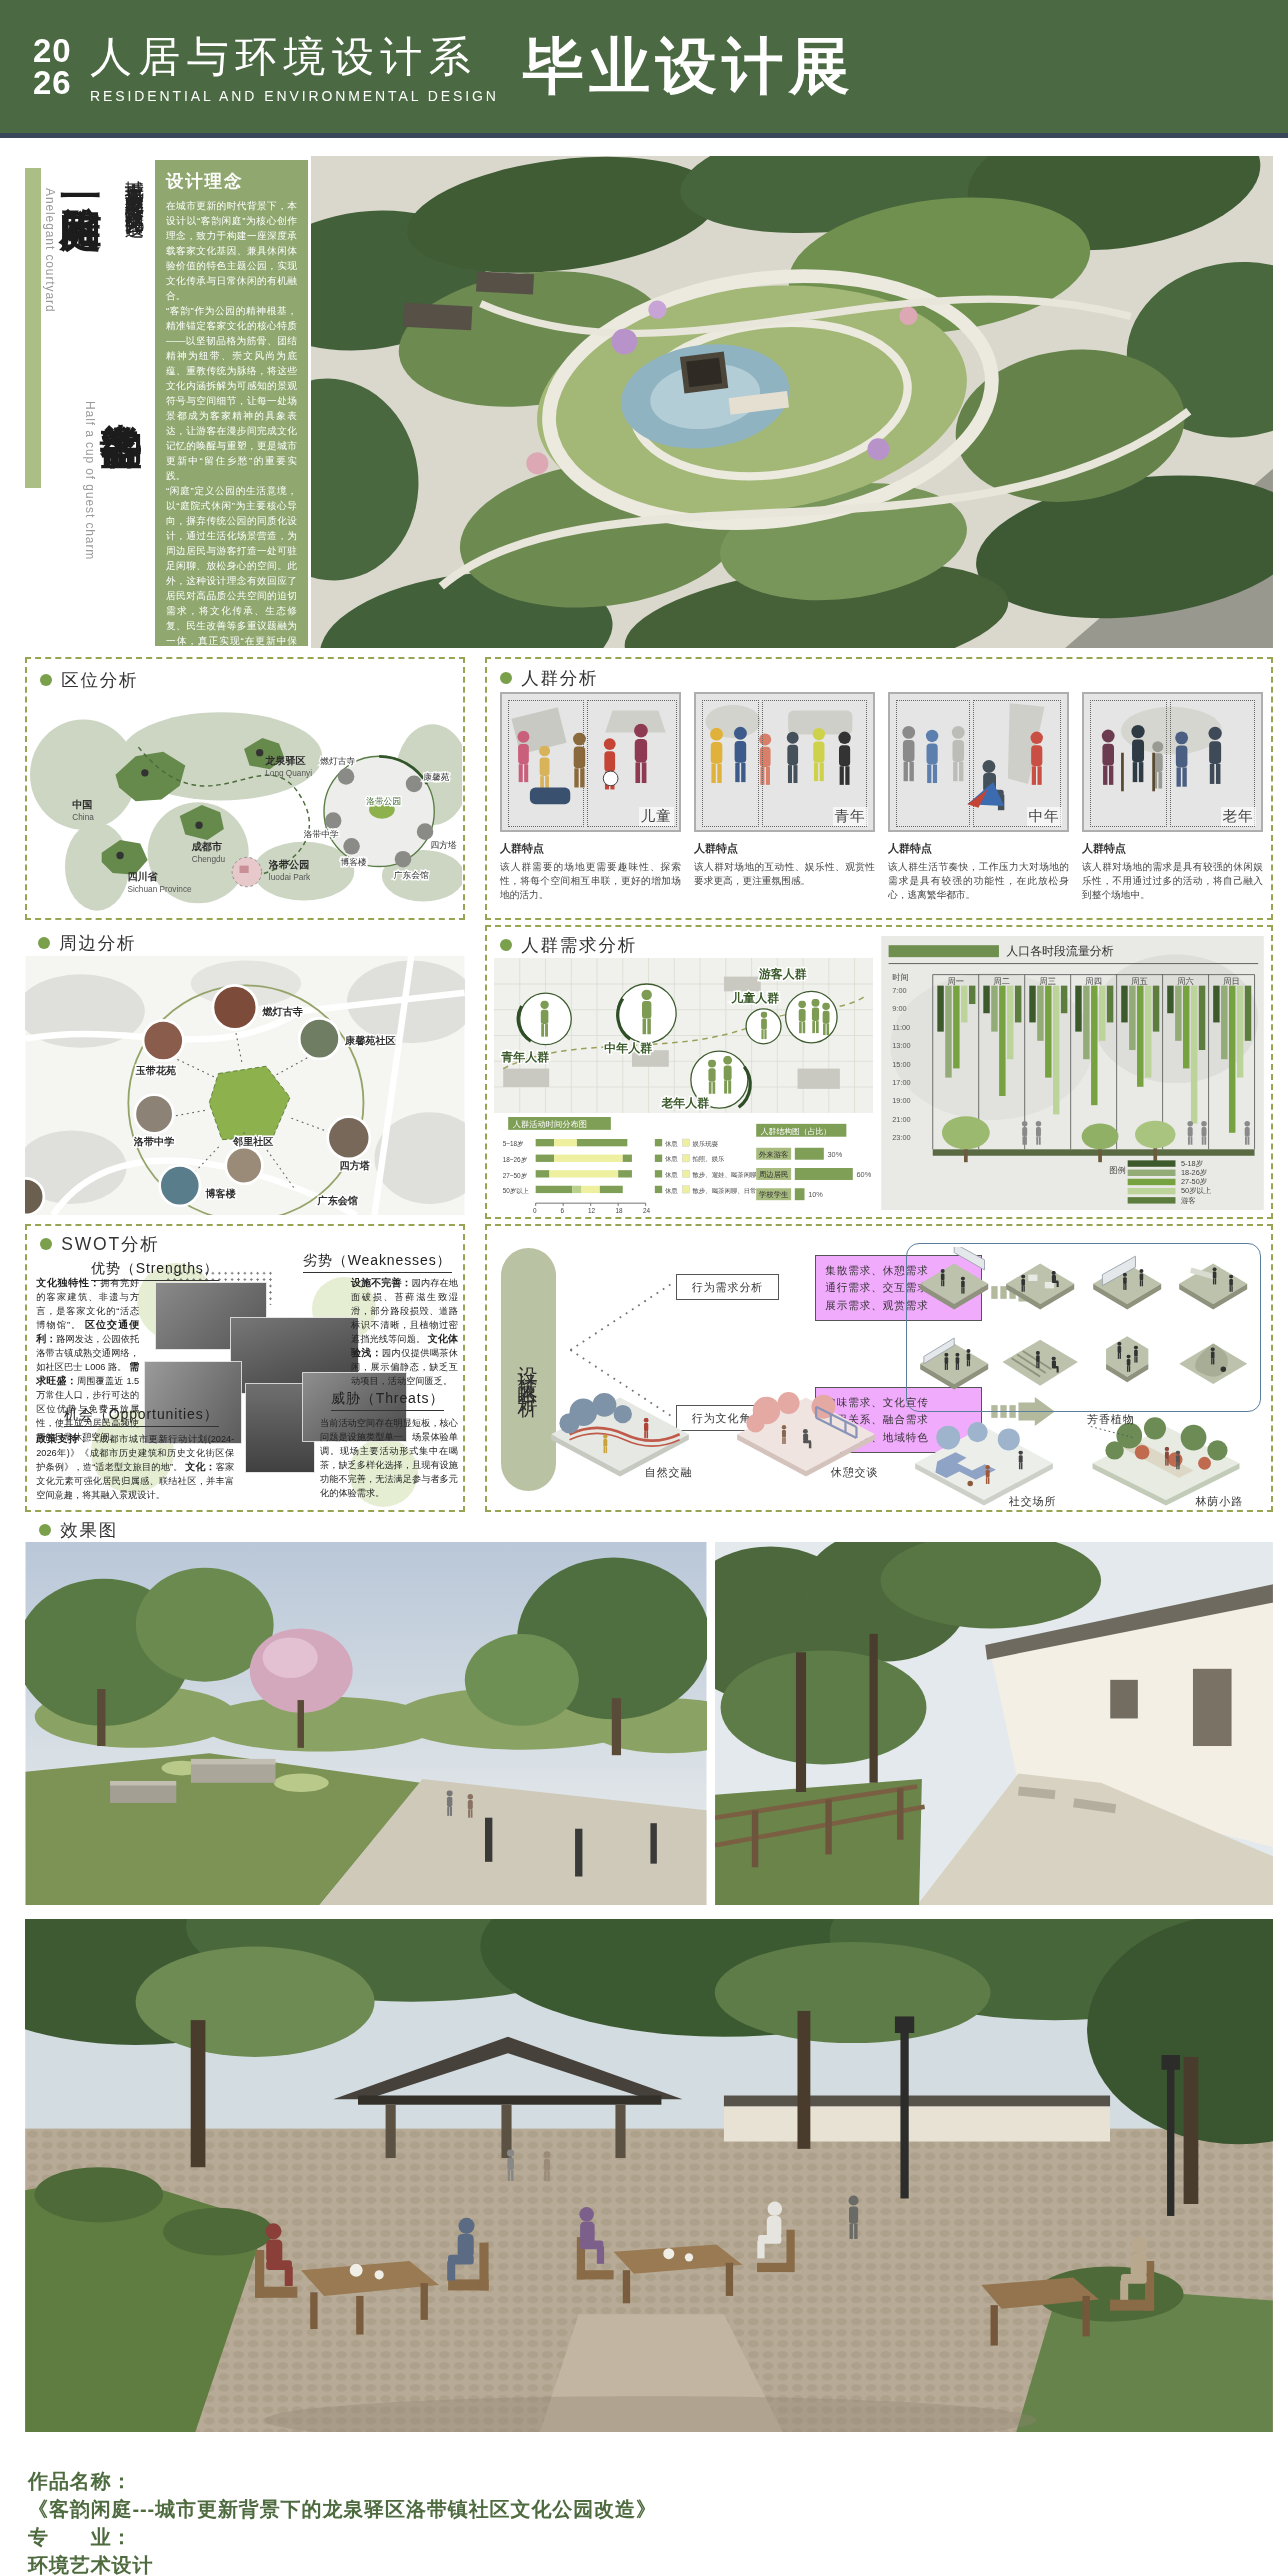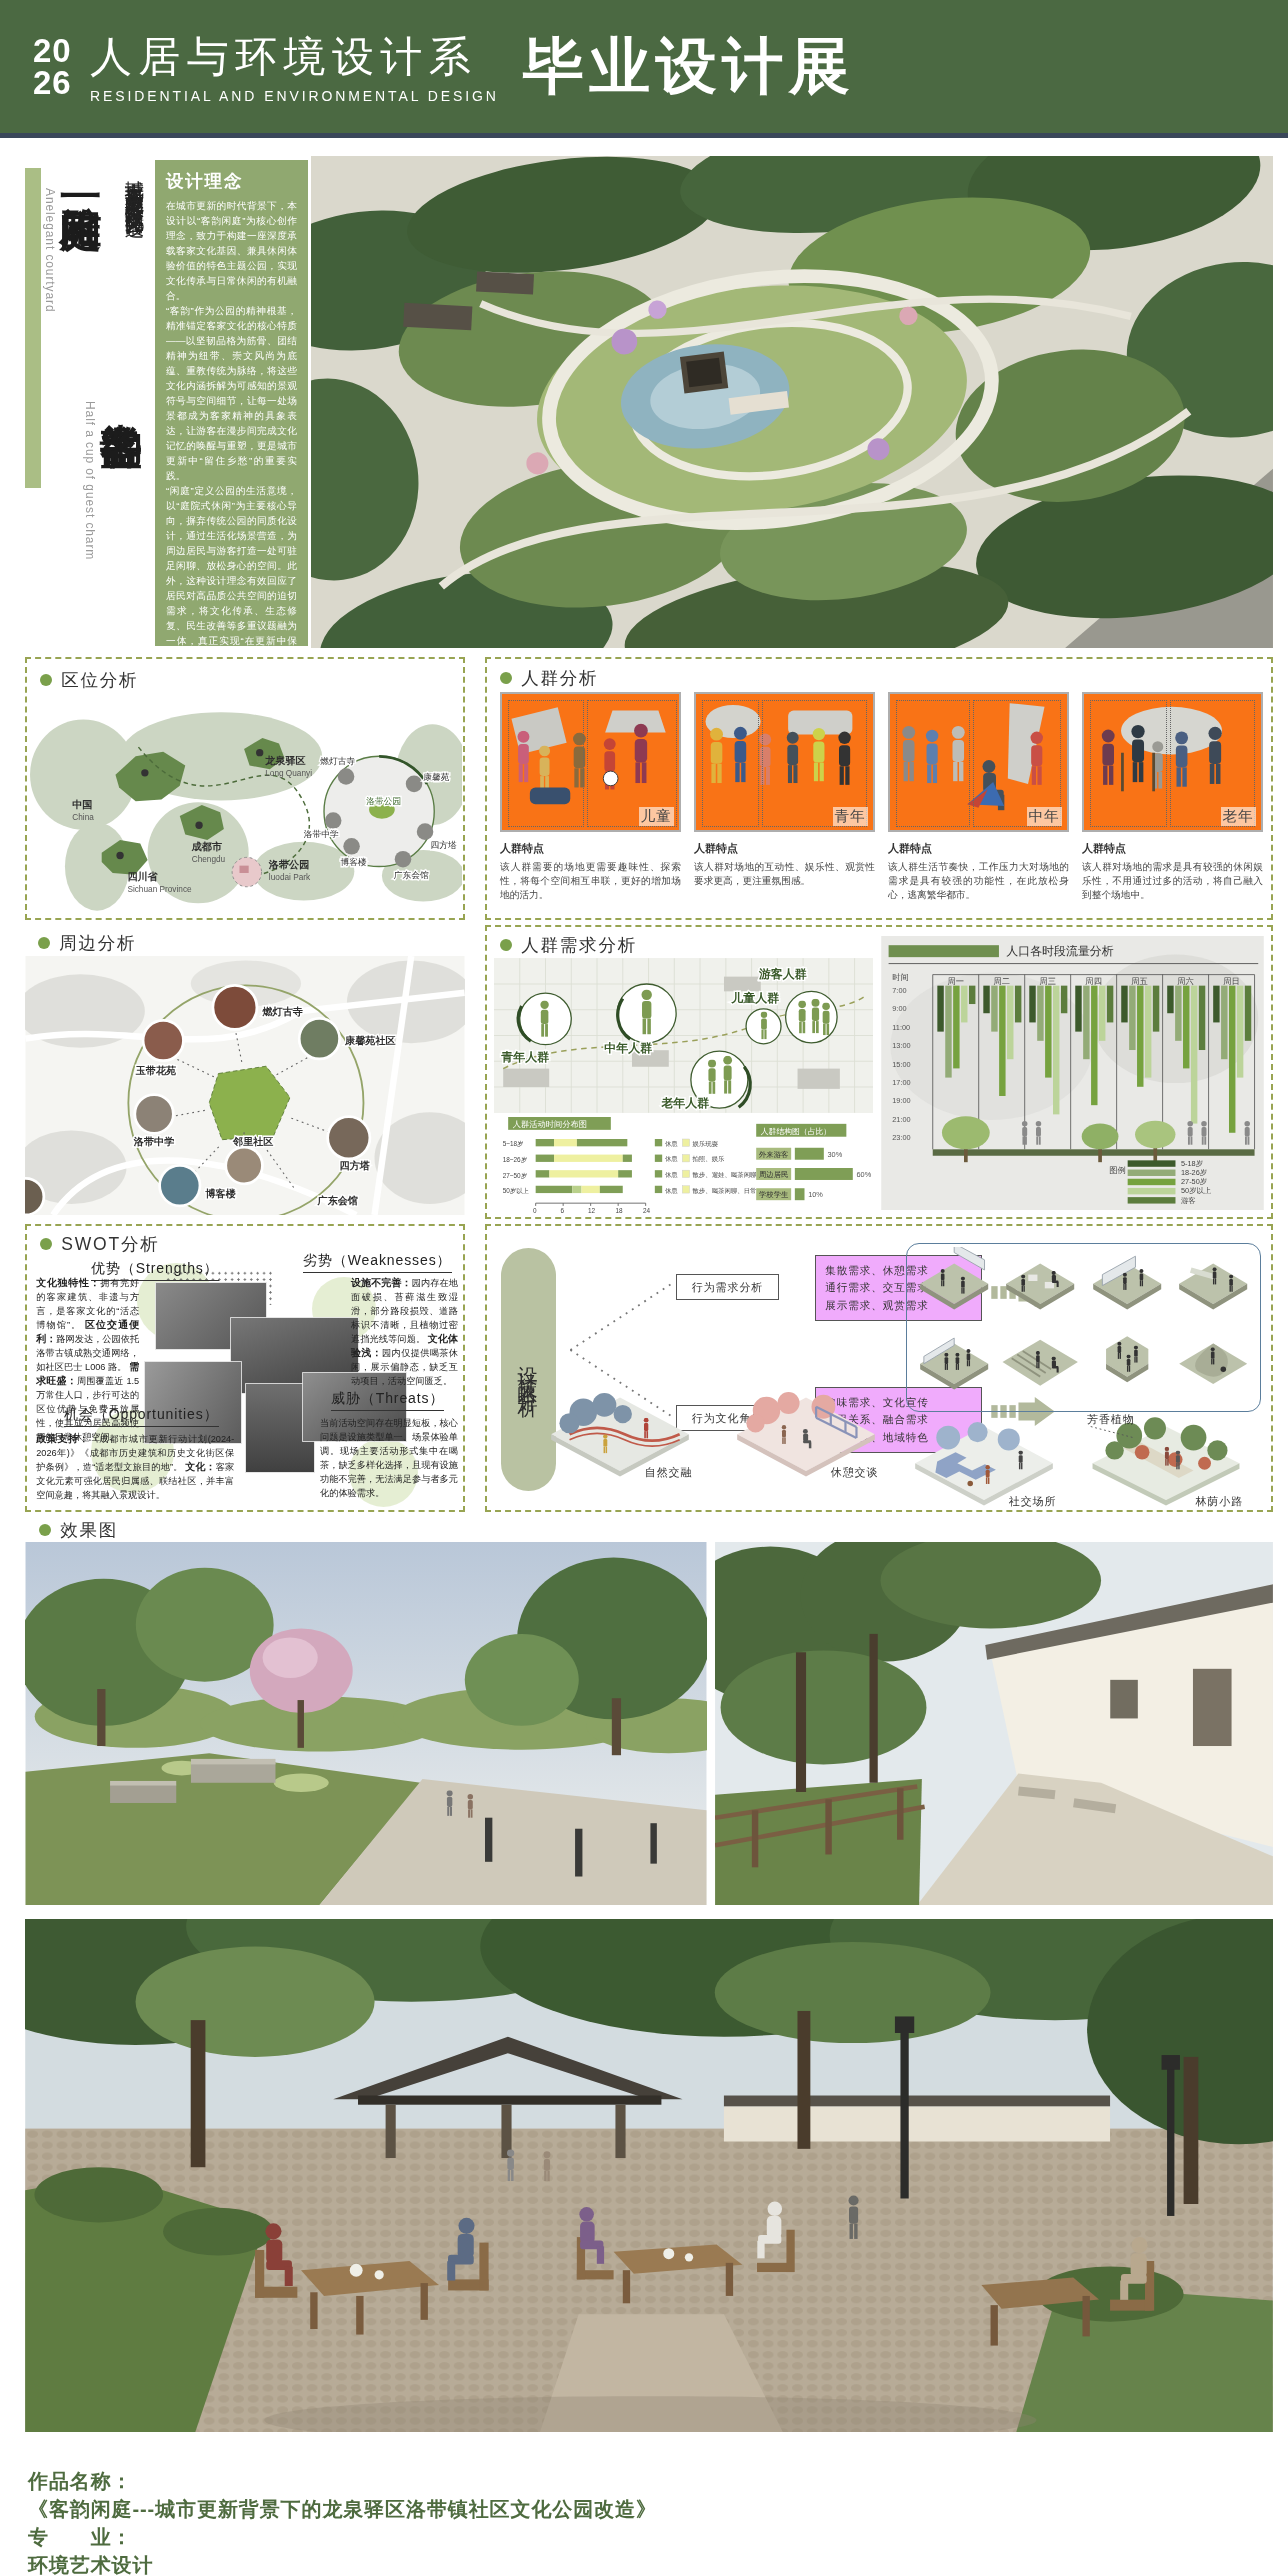--- a/index.html
+++ b/index.html
@@ -30,21 +30,21 @@
                  box-sizing:border-box;padding:9.2px 11px;color:#fff;}
   .hero .concept h3{margin:0 0 5.5px 0;font-size:17.5px;letter-spacing:1.8px;font-weight:bold;}
   .hero .concept p{margin:0;font-size:9.7px;line-height:15px;text-align:justify;}
   .hero .aerial{position:absolute;left:311px;top:0;width:962px;height:492px;overflow:hidden;background:#dad8cc;}
   
   .abox{position:absolute;border:2.3px dashed #98a452;box-sizing:border-box;background:#fff;}
   .sechead{position:absolute;display:flex;align-items:center;gap:9.2px;}
   .dot{width:12px;height:12px;border-radius:50%;background:#7aa04b;flex:0 0 12px;}
   .sechead .lbl{font-size:17.5px;color:#333;letter-spacing:1.8px;font-weight:500;}
   
-  .cpanel{position:absolute;top:33px;width:181px;height:140px;border:2.8px solid #aeaeae;background:#f97316;box-sizing:border-box;}
+  .cpanel{position:absolute;top:33px;width:181px;height:140px;border:2.8px solid #aeaeae;background:#e5e5e5;box-sizing:border-box;}
   .cpanel .dframe{position:absolute;border:0.9px dotted #666;}
   .cpanel .tag{position:absolute;right:5.5px;bottom:3.7px;font-size:14.7px;color:#444;letter-spacing:0.9px;background:rgba(255,255,255,.6);padding:0 1.8px;}
   .ctrait{position:absolute;width:181px;}
   .ctrait .tt{font-size:11px;font-weight:bold;color:#333;margin-bottom:3.7px;}
   .ctrait .tx{font-size:9.7px;line-height:14px;color:#444;text-align:justify;}
   
   .swot-title{position:absolute;font-size:14px;color:#222;border-bottom:1.1px solid #333;padding-bottom:1.8px;letter-spacing:0.9px;white-space:nowrap;}
   .swot-items{position:absolute;font-size:9.2px;line-height:14px;color:#222;text-align:justify;}
   .swot-items .lead{font-weight:bold;font-size:10px;}
   .photo{position:absolute;box-shadow:0 0 0 0.9px #e2e2e2;}

